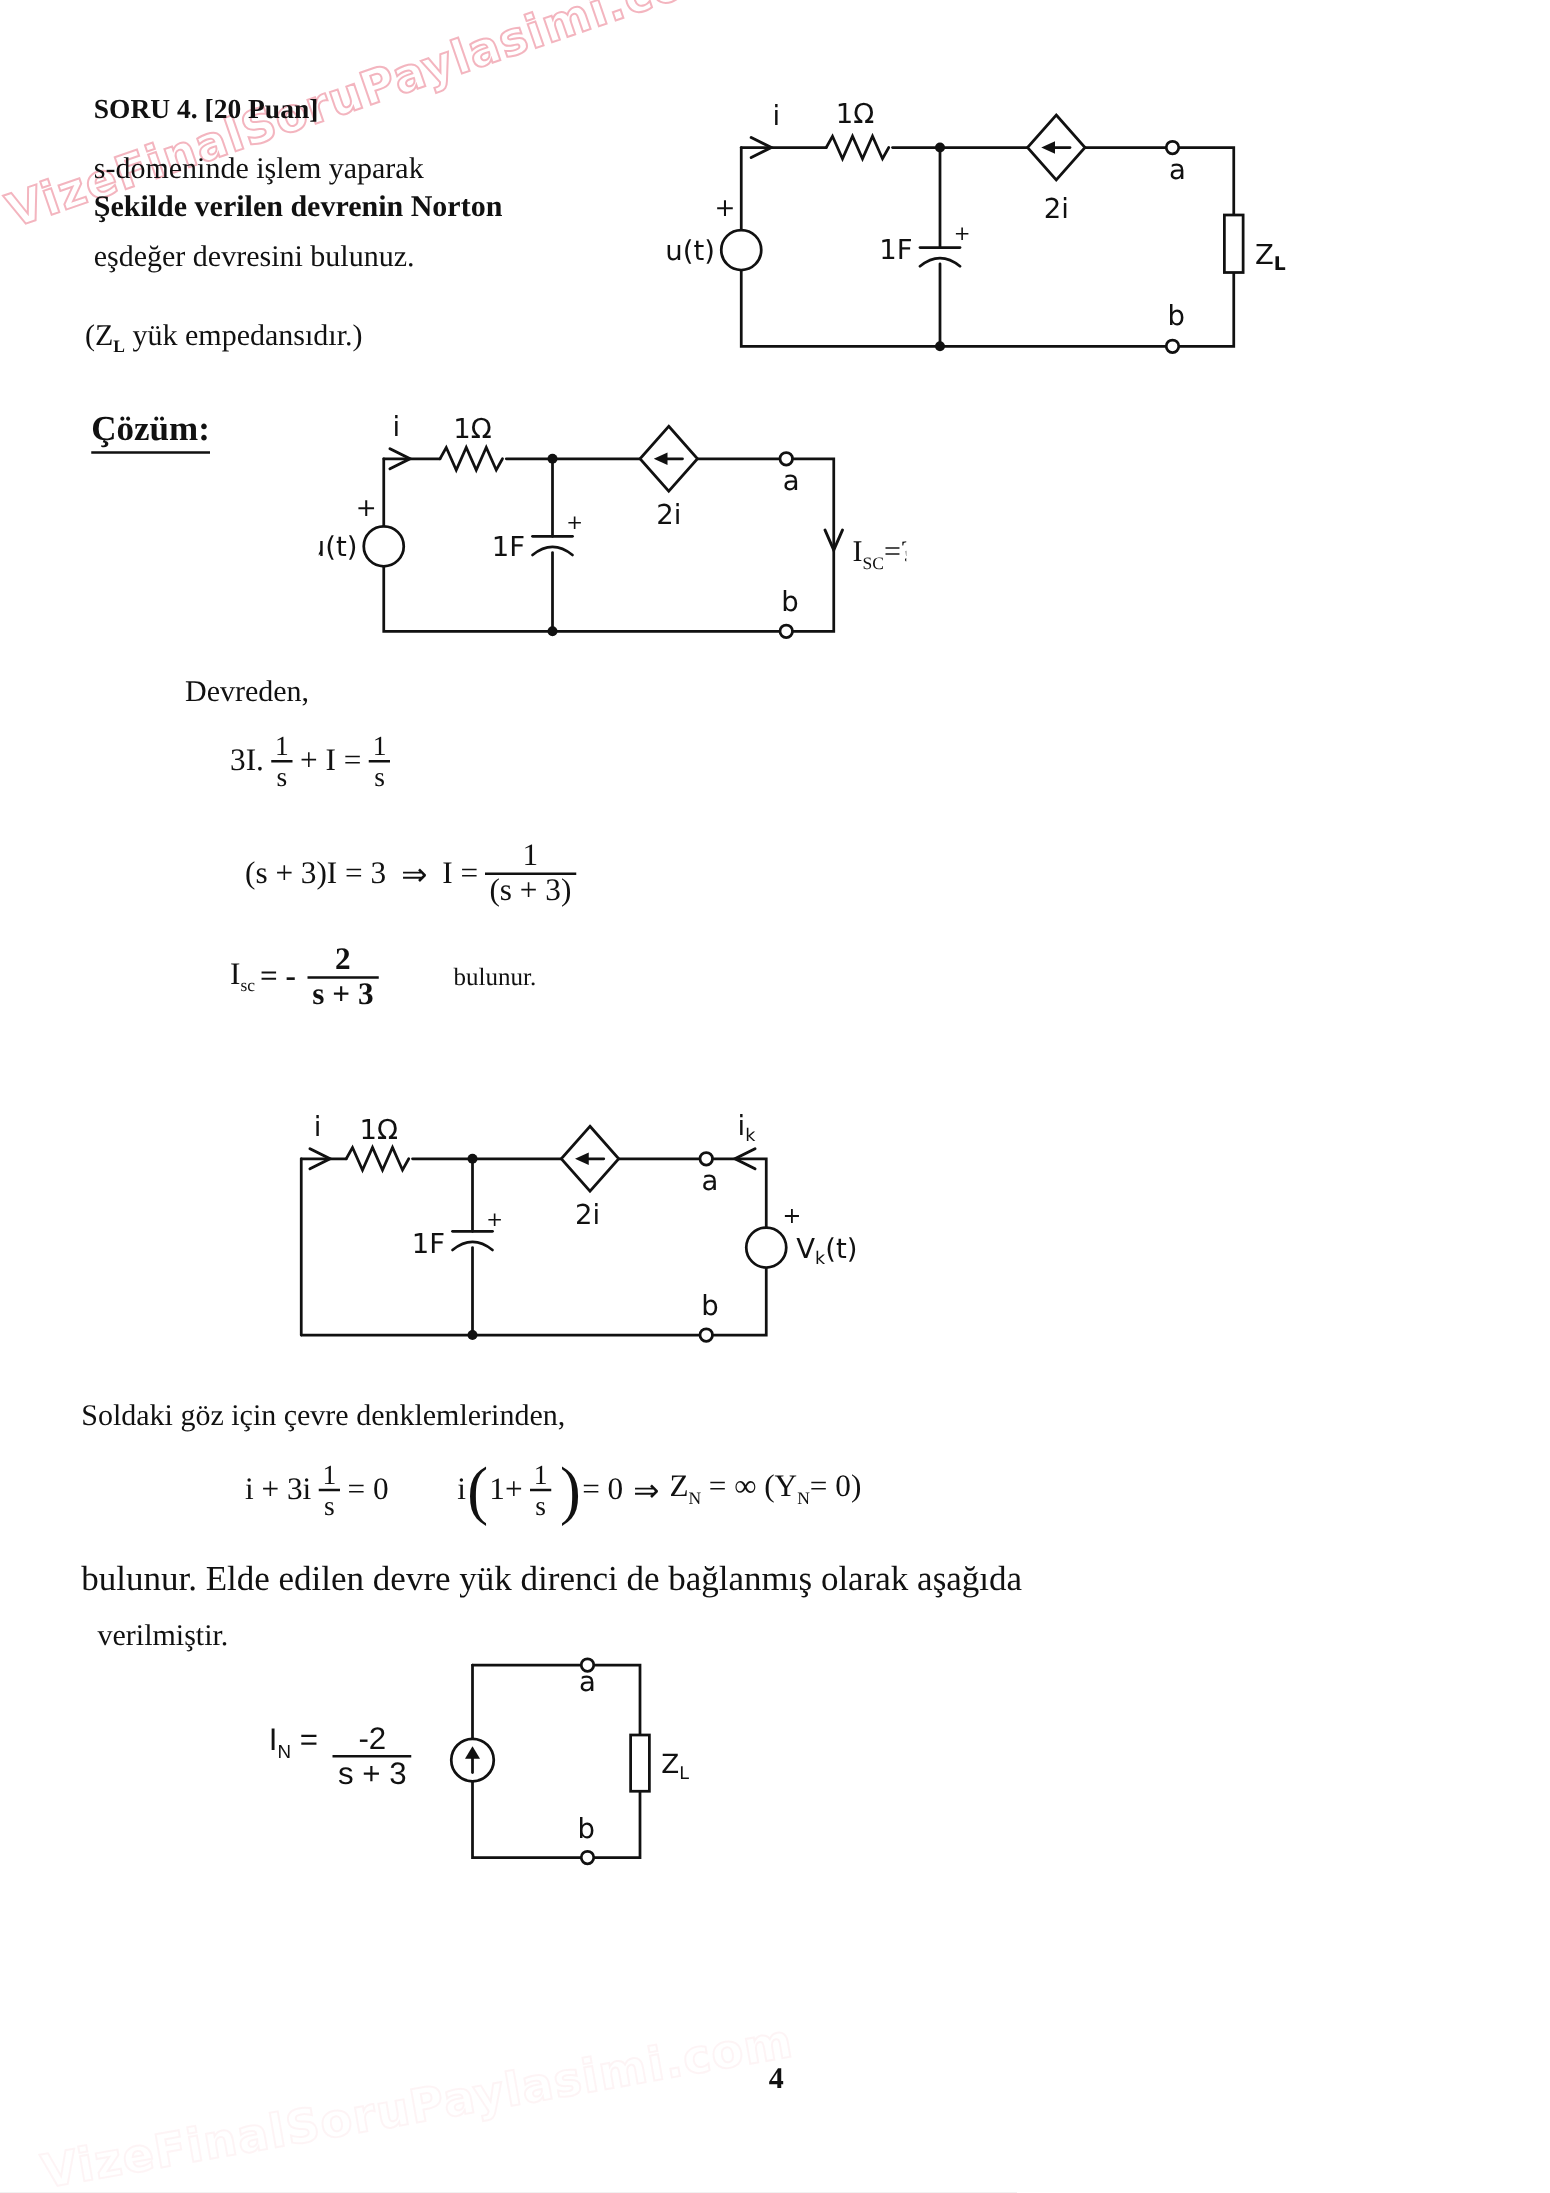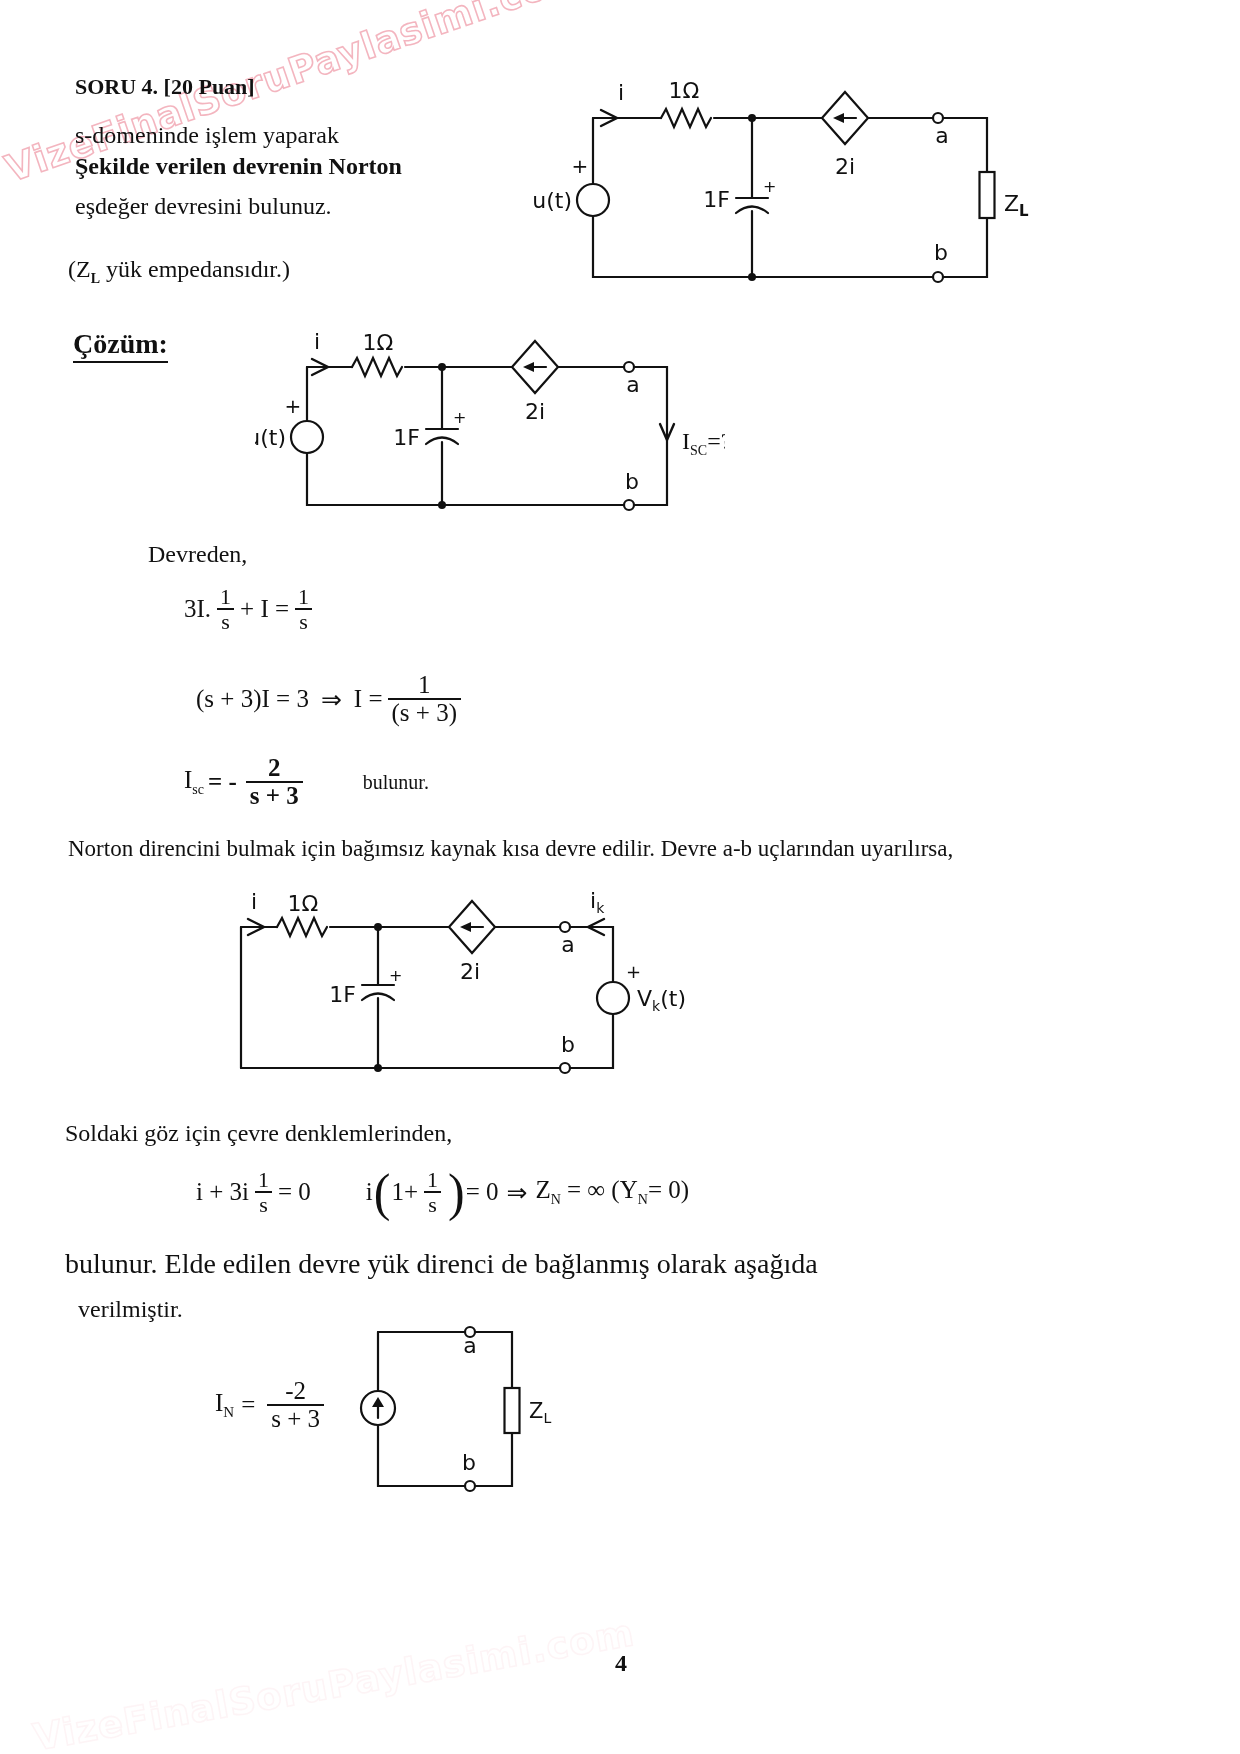--- a/index.html
+++ b/index.html
@@ -18,21 +18,21 @@
   
   .eq{display:flex;align-items:center;font-size:25px;white-space:nowrap;margin-left:44px;}
   .frac{display:inline-flex;flex-direction:column;align-items:center;vertical-align:middle;line-height:1.05;margin:0 5px;}
   .frac .num{padding:0 4px;}
   .frac .den{border-top:2px solid #111;padding:0 4px;}
   .frac.small{font-size:22px;}
   .frac.bold{font-weight:bold;}
   .sym{font-family:"DejaVu Sans","Liberation Serif",serif;}
   .bigparen{font-size:50px;font-weight:400;line-height:0;display:inline-block;transform:scaleY(1.05);margin:0 1px;}
   .gap55{display:inline-block;width:55px;}
-  .in-eq{display:flex;align-items:center;font-family:Liberation Serif, serif;font-size:25px;}
+  .in-eq{display:flex;font-family:Liberation Sans, sans-serif;font-size:25px;}
   
   .wm{
     font-family:"DejaVu Sans",sans-serif;font-weight:bold;font-size:37px;letter-spacing:1px;
     color:rgba(255,255,255,0.0);
     -webkit-text-stroke:1.6px rgba(234,120,138,0.55);
     text-stroke:1.6px rgba(234,120,138,0.55);
     white-space:nowrap;pointer-events:none;
   }
   .wm-top{left:0px;top:150px;transform:rotate(-19deg);transform-origin:left top;}
   .wm-bottom{left:30px;top:1717px;transform:rotate(-10deg);transform-origin:left top;opacity:0.14;}
@@ -166,21 +166,20 @@
     <span><span>I</span><sub class="sn">sc</sub></span>
     <span style="margin:0 4px;font-weight:bold;">= -</span>
     <span class="frac bold">
         <span class="num">2</span>
         <span class="den">s + 3</span>
       </span>
     <span class="gap55"></span>
     <span style="font-size:20px;">bulunur.</span>
   </div>
 
-  <div class="abs body-line" style="left:68px;top:836px;">Norton direncini bulmak için bağımsız kaynak kısa devre edilir. Devre a-b uçlarından uyarılırsa,</div>
 
   <svg class="abs" style="left:225px;top:885px;" width="495" height="200" viewBox="225 885 495 200">
     <g stroke="#111" stroke-width="2.2" fill="none" stroke-linecap="round">
       <path d="M241 927 V1068"></path>
       <path d="M241 927 H277"></path>
       <path d="M277 927 l5 -9 l8 18 l8 -18 l8 18 l8 -18 l8 18 l5 -9"></path>
       <path d="M330 927 H449"></path>
       <path d="M495 927 H560"></path>
       <path d="M570 927 H613 V983"></path>
       <path d="M613 1014 V1068 H570"></path>

